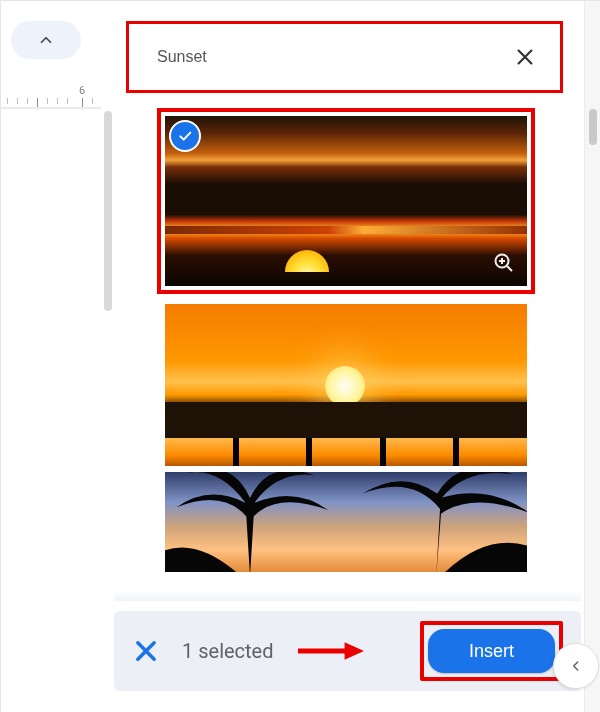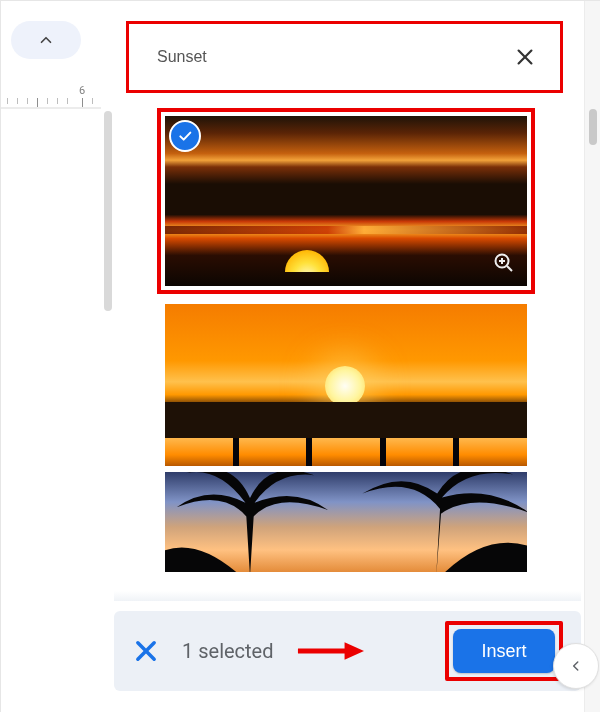--- a/index.html
+++ b/index.html
@@ -248,23 +248,23 @@
   .insert-wrap {
     margin-left: auto;
     border: 4px solid #eb0000;
     border-radius: 2px;
     padding: 4px;
   }
   .insert-btn {
     background: #1a73e8;
     color: #fff;
     border: none;
-    border-radius: 8px;
+    border-radius: 16px;
     height: 44px;
-    width: 102px;
+    width: 127px;
     font-size: 18px;
     font-weight: 500;
     cursor: pointer;
     box-shadow: 0 1px 2px rgba(0,0,0,0.2);
   }
   
   .side-toggle {
     position:absolute;
     right: 2px; bottom: 24px;
     width: 44px; height: 44px;

